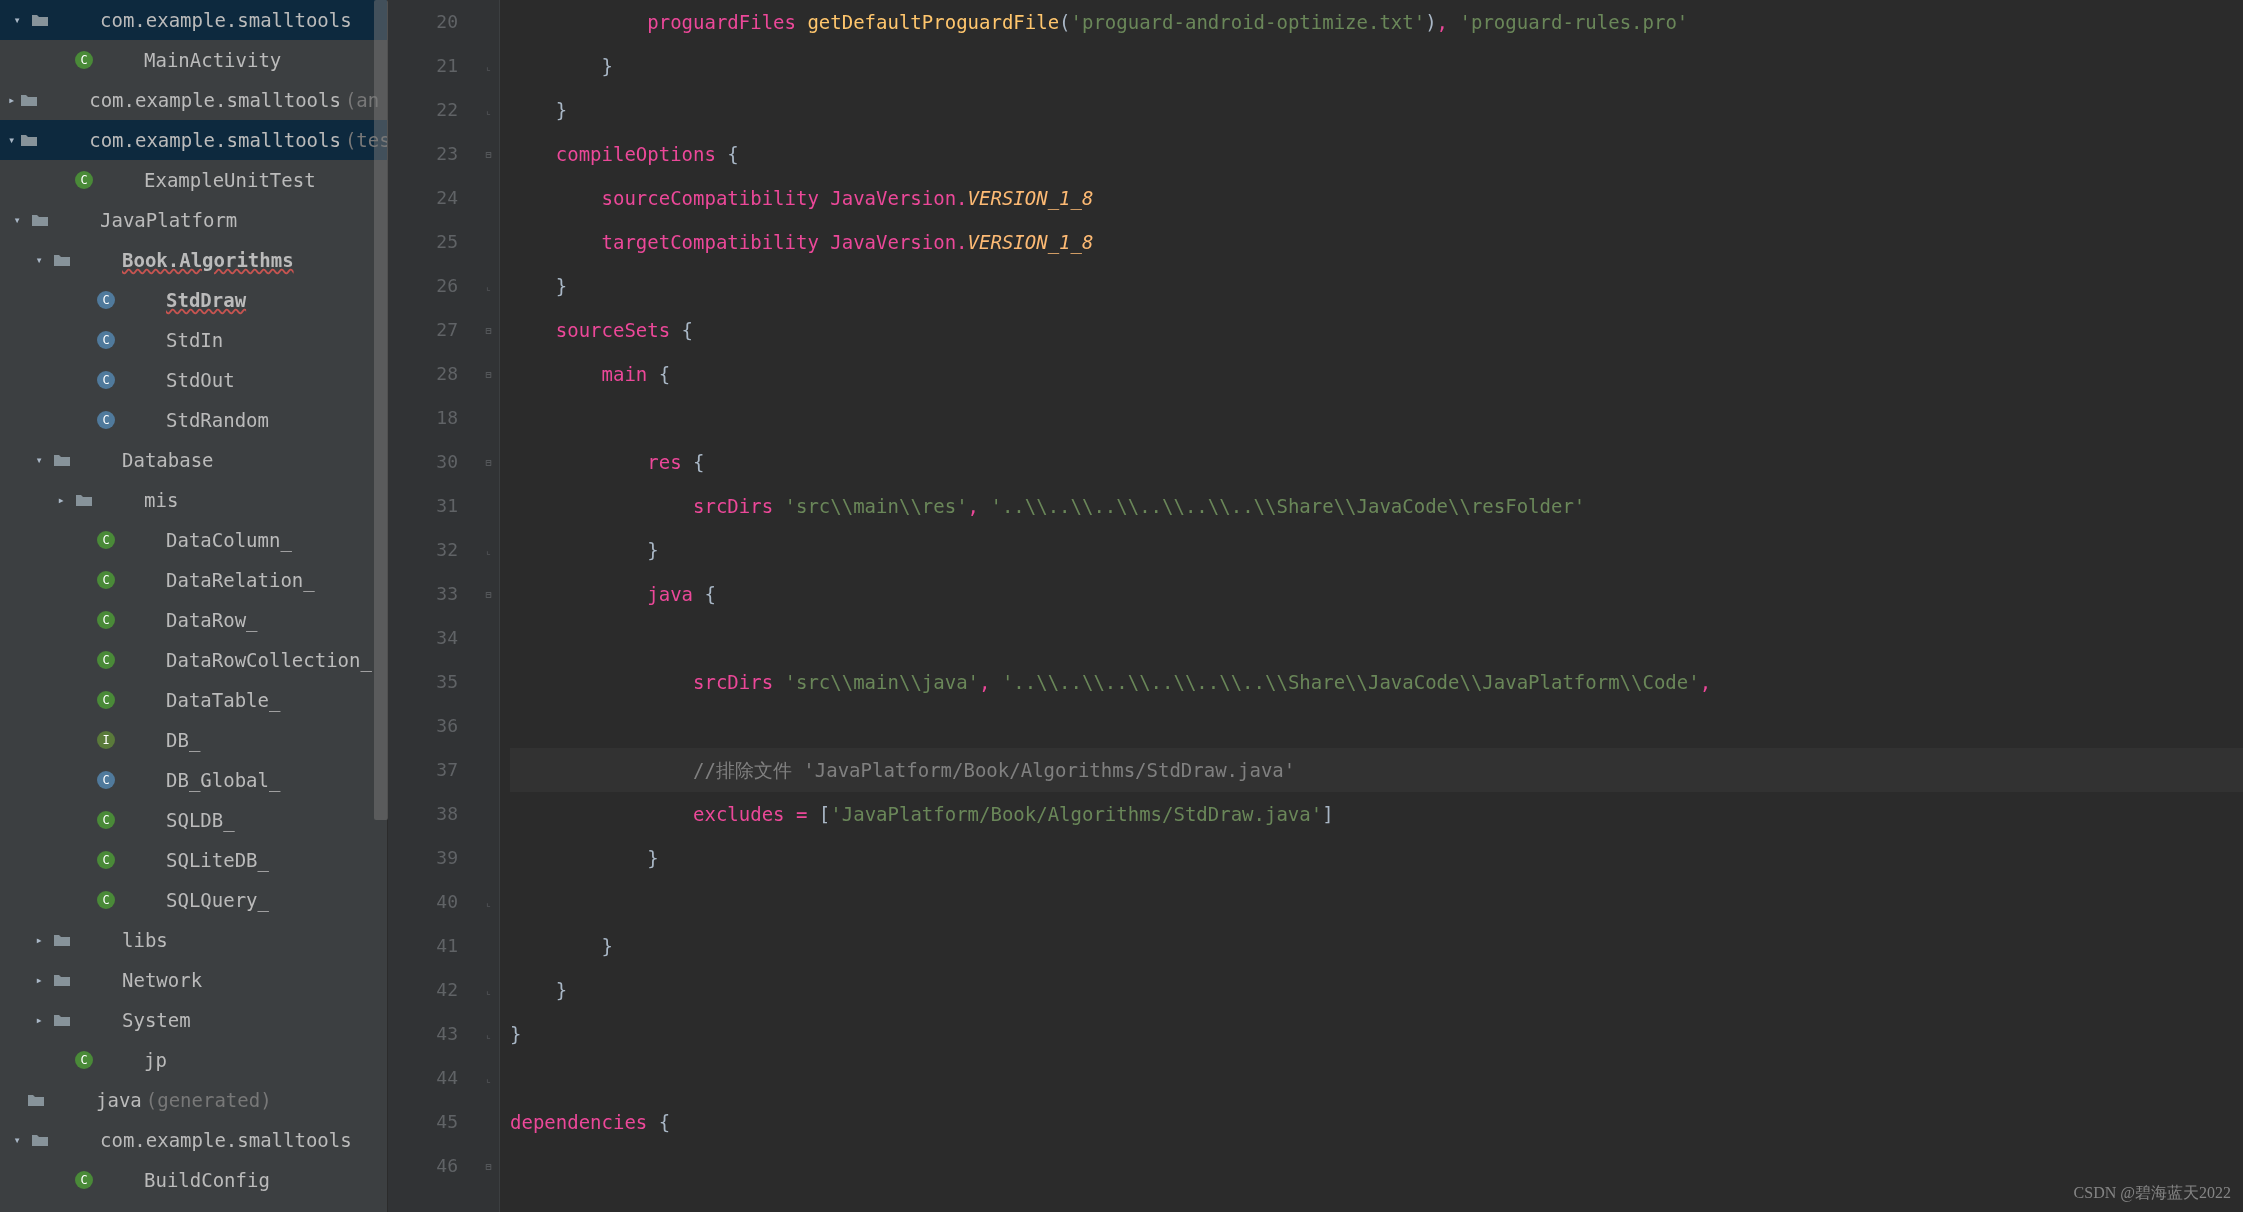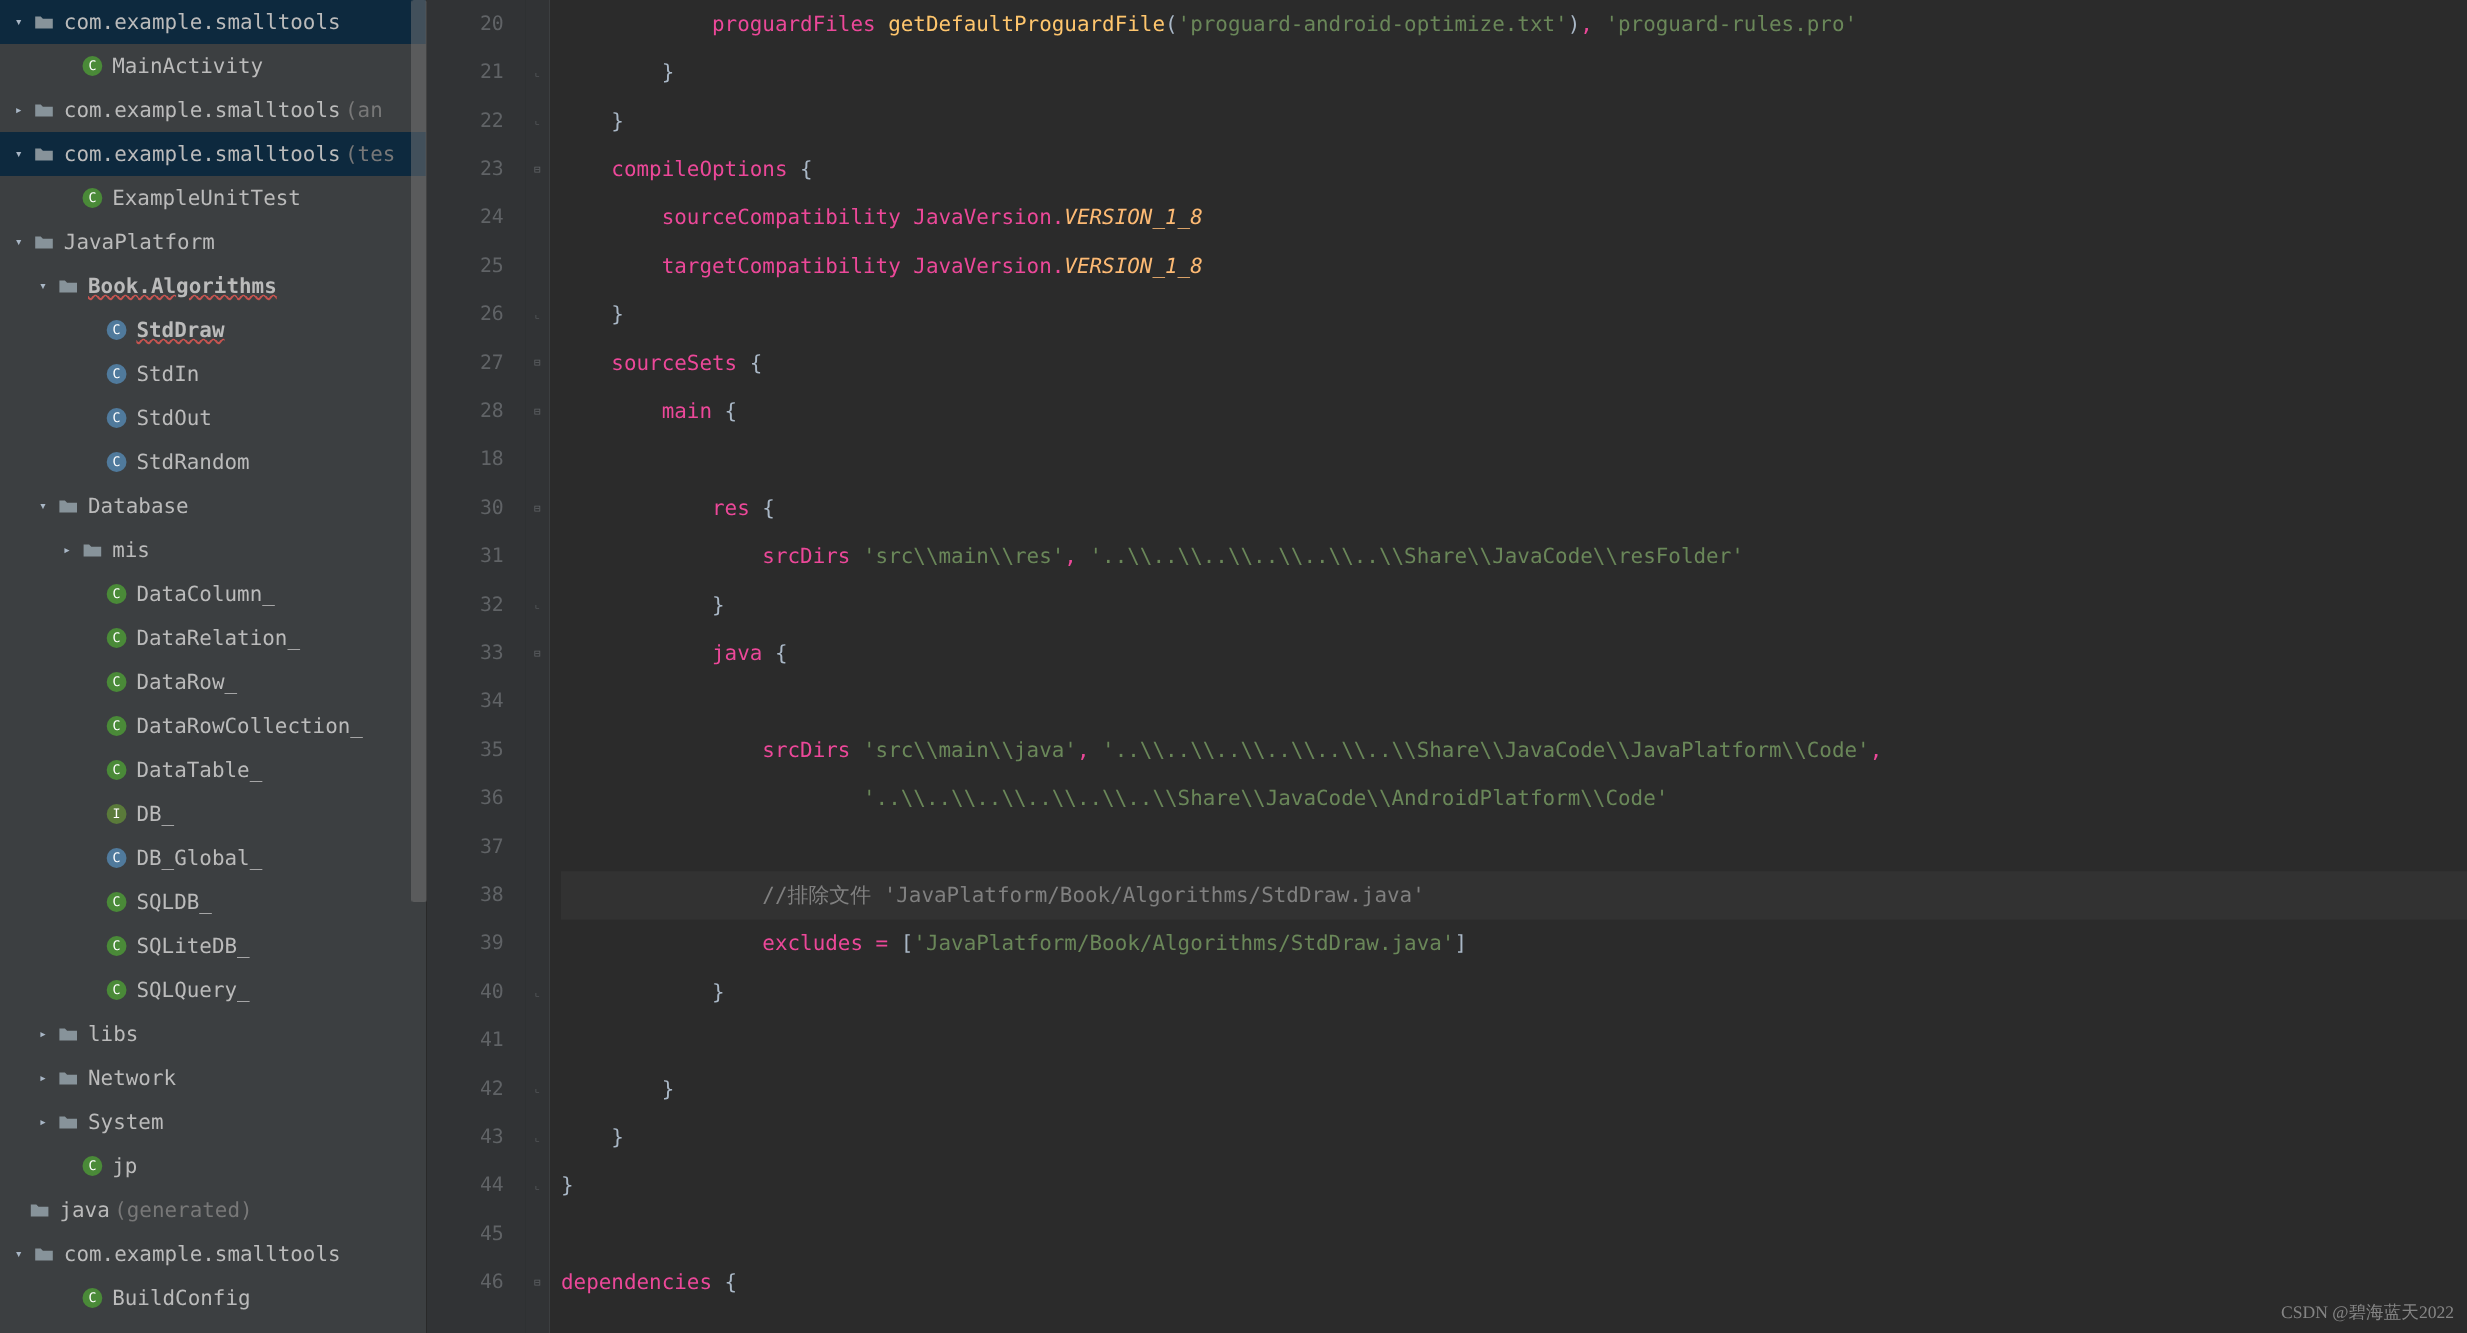--- a/index.html
+++ b/index.html
@@ -46,21 +46,21 @@
     .icon {
       width: 20px;
       height: 20px;
       margin-right: 8px;
       display: inline-flex;
       align-items: center;
       justify-content: center;
       flex-shrink: 0;
     }
     .icon-class { background: #4a8a38; border-radius: 50%; width: 18px; height: 18px; font-size: 12px; color: #fff; display: flex; align-items: center; justify-content: center; }
-    .tree-label { color: #bbbbbb; }
+    .tree-label { color: #bbbbbb; margin-left: 42px; }
     .tree-label.muted { color: #787878; }
     .tree-suffix { color: #787878; margin-left: 4px; }
     .tree-label.squiggle { text-decoration: underline wavy #c75450; font-weight: bold; }
     
     .indent-0 { padding-left: 8px; }
     .indent-1 { padding-left: 30px; }
     .indent-2 { padding-left: 52px; }
     .indent-3 { padding-left: 74px; }
     
     
@@ -456,21 +456,20 @@
       <div class="code-line"><span class="c-bracket">    }</span></div>
       <div class="code-line"><span class="c-default">    sourceSets </span><span class="c-bracket">{</span></div>
       <div class="code-line"><span class="c-default">        main </span><span class="c-bracket">{</span></div>
       <div class="code-line"><span class="c-default"></span></div>
       <div class="code-line"><span class="c-default">            res </span><span class="c-bracket">{</span></div>
       <div class="code-line"><span class="c-default">                srcDirs </span><span class="c-string">'src\\main\\res'</span><span class="c-default">, </span><span class="c-string">'..\\..\\..\\..\\..\\..\\Share\\JavaCode\\resFolder'</span></div>
       <div class="code-line"><span class="c-bracket">            }</span></div>
       <div class="code-line"><span class="c-default">            java </span><span class="c-bracket">{</span></div>
       <div class="code-line"><span class="c-default"></span></div>
       <div class="code-line"><span class="c-default">                srcDirs </span><span class="c-string">'src\\main\\java'</span><span class="c-default">, </span><span class="c-string">'..\\..\\..\\..\\..\\..\\Share\\JavaCode\\JavaPlatform\\Code'</span><span class="c-default">,</span></div>
-      <div class="code-line"><span class="c-default">                        </span><span class="c-string">'..\\..\\..\\..\\..\\..\\Share\\JavaCode\\AndroidPlatform\\Code'</span></div>
       <div class="code-line"><span class="c-default"></span></div>
       <div class="code-line highlighted"><span class="c-default">                </span><span class="c-comment">//排除文件 'JavaPlatform/Book/Algorithms/StdDraw.java'</span></div>
       <div class="code-line"><span class="c-default">                excludes = </span><span class="c-bracket">[</span><span class="c-string">'JavaPlatform/Book/Algorithms/StdDraw.java'</span><span class="c-bracket">]</span></div>
       <div class="code-line"><span class="c-bracket">            }</span></div>
       <div class="code-line"><span class="c-default"></span></div>
       <div class="code-line"><span class="c-bracket">        }</span></div>
       <div class="code-line"><span class="c-bracket">    }</span></div>
       <div class="code-line"><span class="c-bracket">}</span></div>
       <div class="code-line"><span class="c-default"></span></div>
       <div class="code-line"><span class="c-default">dependencies </span><span class="c-bracket">{</span></div>

